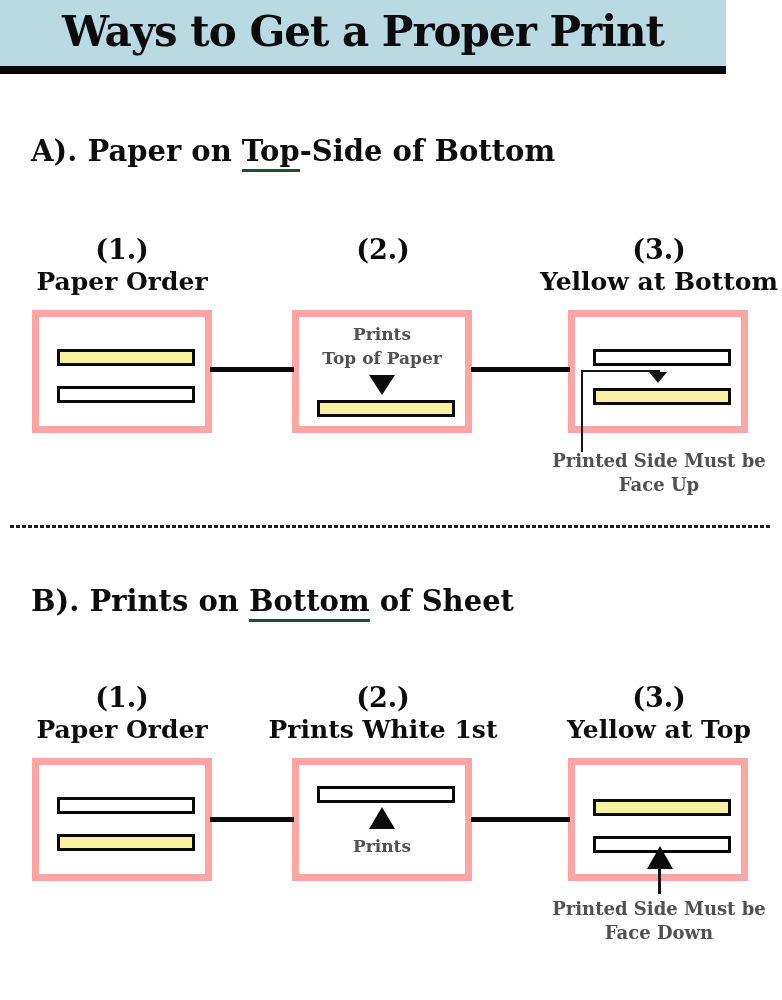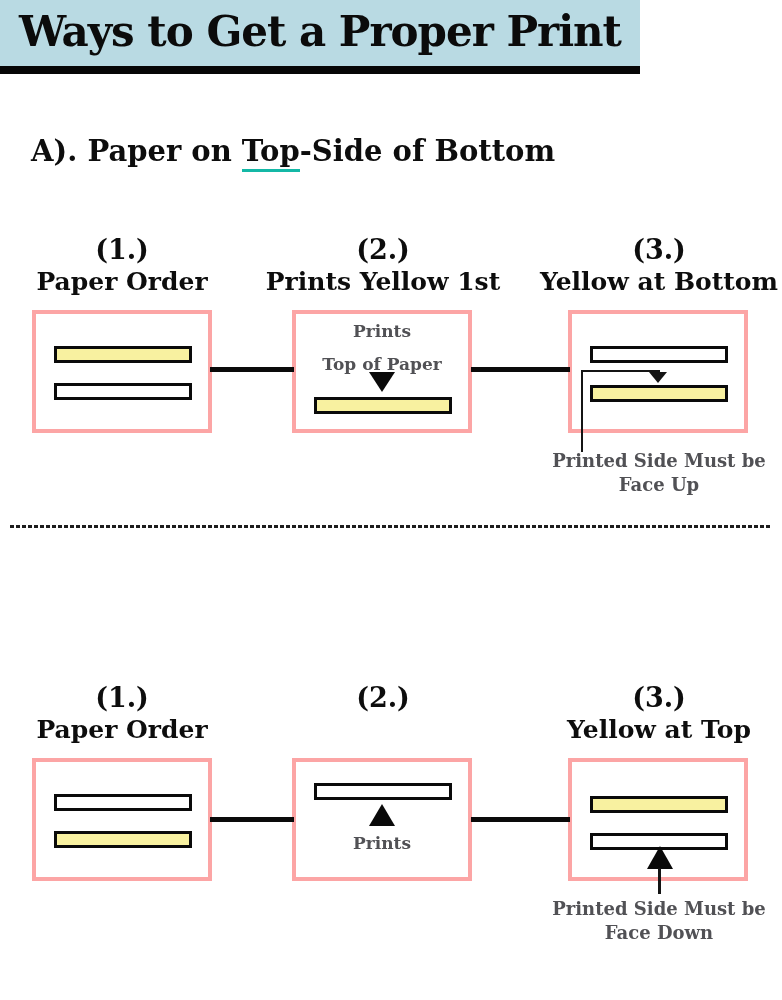--- a/index.html
+++ b/index.html
@@ -3,58 +3,58 @@
 <meta charset="utf-8">
 <style>
   html,body{margin:0;padding:0;background:#fff;}
   .page{
     position:relative; width:782px; height:1000px; background:#ffffff;
     font-family:"DejaVu Serif","Liberation Serif",serif; font-weight:bold;
     overflow:hidden; color:#0d0d0d;
   }
   
   .banner{
-    position:absolute; left:0; top:0; width:640px; height:66px;
+    position:absolute; left:0; top:0; width:726px; height:66px;
     background:var(--header-bg,#b9dae3); border-bottom:8px solid #060606;
   }
   .banner h1{
     margin:0; text-align:center; font-size:42px; line-height:64px;
     letter-spacing:-1px; color:#0b0b0b;
   }
   
   .sheading{position:absolute; left:31px; font-size:29px; color:#0d0d0d; white-space:nowrap;}
   .hA{top:134px;} .hB{top:584px;}
-  .u{border-bottom:3px solid #14b8a6; padding-bottom:1px;}
+  .u{border-bottom:3px solid #14532d; padding-bottom:1px;}
   
   .lab{position:absolute; width:300px; text-align:center; white-space:nowrap;}
   .labA{top:234px;} .labB{top:682px;}
   .lab1{left:-28px;} .lab2{left:233px;} .lab3{left:509px;}
   .num{font-size:27px; line-height:32px;}
   .ptitle{font-size:25px; line-height:32px;}
   
   .box{
     position:absolute; width:180px; height:123px; box-sizing:border-box;
-    border:4px solid #fca5a5; background:#fff;
+    border:7px solid #fca5a5; background:#fff;
   }
   .rowA{top:310px;} .rowB{top:758px;}
   .c1{left:32px;} .c2{left:292px;} .c3{left:568px;}
   
   .bar{
     position:absolute; left:18px; width:138px; height:17px; box-sizing:border-box;
     border:3px solid #0a0a0a; background:#fff;
   }
   .bar-yellow{background:var(--yellow,#f8f1a0);}
   .bar-white{background:#ffffff;}
   .barTop{top:32px;} .barBot{top:69px;}
   .barBot2{top:71px;}
   .barA2{top:83px;} .barB2{top:21px;}
   
   .note{position:absolute; left:0; width:100%; text-align:center;
         color:var(--gray,#515155); font-size:17px; line-height:22px; white-space:nowrap;}
-  .nA2a{top:6px;} .nA2b{top:39px;}
+  .nA2a{top:6px;} .nA2b{top:30px;}
   .nB2a{top:70px;} .nB2b{top:93px;}
   
   .tri{position:absolute; left:50%; width:0; height:0;}
   .triDown{margin-left:-13px; top:58px; border-left:13px solid transparent;
            border-right:13px solid transparent; border-top:20px solid #0a0a0a;}
   .triUp{margin-left:-13px; top:42px; border-left:13px solid transparent;
          border-right:13px solid transparent; border-bottom:22px solid #0a0a0a;}
   
   .conn{position:absolute; height:5px; background:#0a0a0a;}
   .connA{top:367px;} .connB{top:817px;}
@@ -88,21 +88,20 @@
   </div>
 
   <div class="sheading hA"><span>A). Paper on </span><span class="u">Top</span><span>-Side of Bottom</span></div>
 
   <div class="lab labA lab1">
     <div class="num">(1.)</div>
     <div class="ptitle">Paper Order</div>
   </div>
   <div class="lab labA lab2">
     <div class="num">(2.)</div>
-    <div class="ptitle">Prints Yellow 1st</div>
   </div>
   <div class="lab labA lab3">
     <div class="num">(3.)</div>
     <div class="ptitle">Yellow at Bottom</div>
   </div>
 
   <div class="box rowA c1">
     <div class="bar barTop bar-yellow"></div>
     <div class="bar barBot bar-white"></div>
   </div>
@@ -124,27 +123,29 @@
   <div class="leadH"></div>
   <div class="leadArr"></div>
 
   <div class="cap capA">
     <div>Printed Side Must be</div>
     <div>Face Up</div>
   </div>
 
   <div class="divider"></div>
 
+  <div class="sheading hB"><span>B). Prints on </span><span class="u">Bottom</span><span> of Sheet</span></div>
 
   <div class="lab labB lab1">
     <div class="num">(1.)</div>
     <div class="ptitle">Paper Order</div>
   </div>
   <div class="lab labB lab2">
     <div class="num">(2.)</div>
+    <div class="ptitle">Prints White 1st</div>
   </div>
   <div class="lab labB lab3">
     <div class="num">(3.)</div>
     <div class="ptitle">Yellow at Top</div>
   </div>
 
   <div class="box rowB c1">
     <div class="bar barTop bar-white"></div>
     <div class="bar barBot bar-yellow"></div>
   </div>

